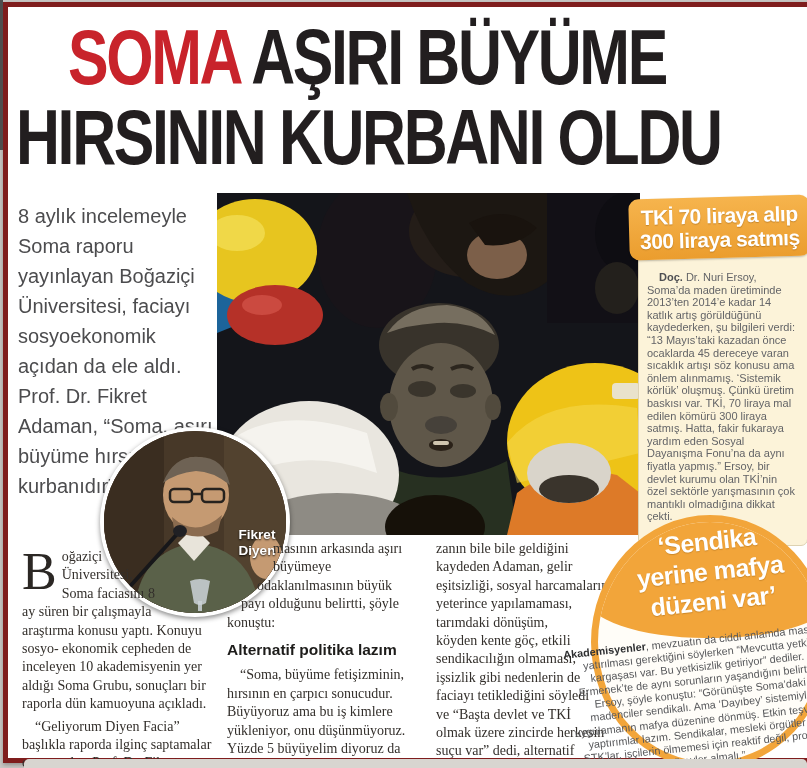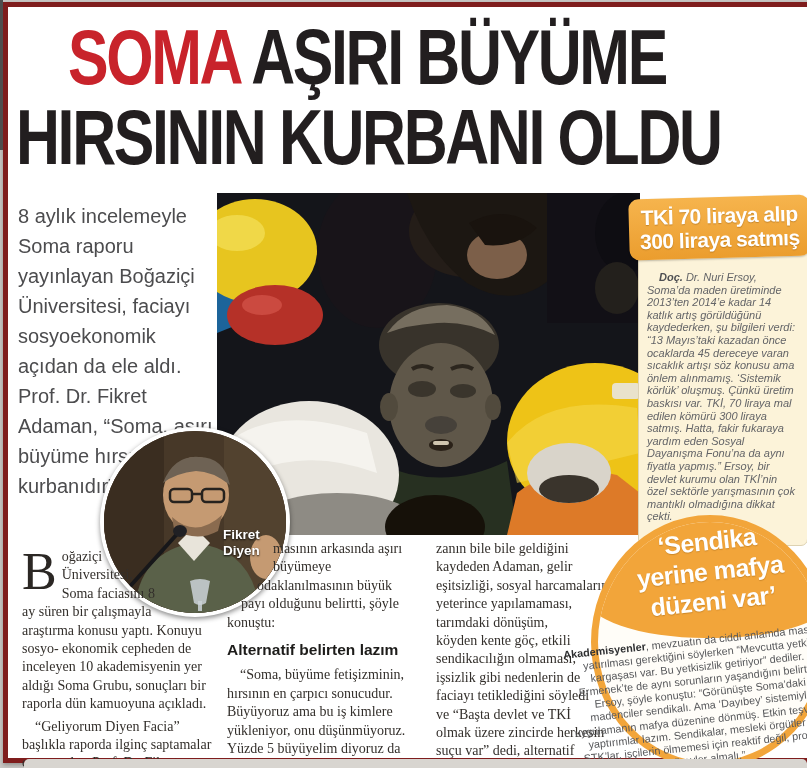--- a/index.html
+++ b/index.html
@@ -43,36 +43,36 @@
   }
   .photo svg{display:block;}
 
   
   .inset{
     position:absolute;left:92px;top:420px;width:182px;height:182px;
     border-radius:50%;border:4px solid #ffffff;overflow:hidden;
     box-shadow:0 2px 5px rgba(0,0,0,.45);background:#4a3b2e;
   }
   .inset-caption{
-    position:absolute;left:215px;top:520px;width:90px;text-align:left;
+    position:absolute;left:204px;top:520px;width:90px;text-align:center;
     color:#ffffff;font-weight:bold;font-size:13.5px;line-height:16px;
     text-shadow:0 1px 2px rgba(0,0,0,.9);
   }
 
   
   .sidebox{
     position:absolute;left:630px;top:213px;width:168px;height:324px;
     background:#fcf3d9;border:1px solid #ddd2b2;border-radius:7px;
     overflow:hidden;
   }
   .sidebox-text{
     position:absolute;left:8px;top:50px;width:152px;
     font-size:11px;line-height:12.6px;color:#636467;text-align:left;
   }
-  .sidebox-text p{margin:0 0 23px 0;text-indent:12px;font-style:italic;}
+  .sidebox-text p{margin:0 0 23px 0;text-indent:12px;}
   .sidebox-text .lead{font-weight:bold;color:#4e4f52;}
   .badge{
     position:absolute;left:621px;top:190px;width:181px;height:61px;
     background:linear-gradient(#f6b44d,#eb9d2e);
     border-radius:10px;transform:rotate(-1.6deg);
     box-shadow:0 1px 2px rgba(0,0,0,.25);
     display:flex;flex-direction:column;align-items:center;justify-content:center;
   }
   .badge div{
     color:#ffffff;font-weight:bold;font-size:21px;line-height:24px;
@@ -242,21 +242,21 @@
     <p class="ind">“Geliyorum Diyen Facia” başlıkla raporda ilginç saptamalar ortaya çıktı. Prof. Dr. Fikret Adaman, Soma trav-</p>
   </div>
 
   <div class="col" id="col2">
     <p>
       <span class="fl-l" style="width:46px;height:19px;"></span>
       <span class="fl-l" style="width:30px;height:19px;"></span>
       <span class="fl-l" style="width:14px;height:19px;"></span>
       <span>masının arkasında aşırı büyümeye odaklanılmasının büyük payı olduğunu belirtti, şöyle konuştu:</span>
     </p>
-    <div class="subhead">Alternatif belirten lazım</div>
+    <div class="subhead">Alternatif politika lazım</div>
     <p class="ind">“Soma, büyüme fetişizminin, hırsının en çarpıcı sonucudur. Büyüyoruz ama bu iş kimlere yükleniyor, onu düşünmüyoruz. Yüzde 5 büyüyelim diyoruz da sosyal maliyetleri, ekolojik yıkımları göz önüne almıyoruz. Büyümek kalkınmak demek değildir.”</p>
 
   </div>
 
   <div class="col" id="col3">
     <p>
       <span class="fl-r" style="width:1px;height:62px;"></span>
       <span class="fl-rc" style="width:20px;height:112px;"></span>
       <span>zanın bile bile geldiğini kaydeden Adaman, gelir eşitsizliği, sosyal harcamaların yeterince yapılamaması, tarımdaki dönüşüm, köyden kente göç, etkili sendikacılığın olmaması, işsizlik gibi nedenlerin de faciayı tetiklediğini söyledi ve “Başta devlet ve TKİ olmak üzere zincirde herkesin suçu var” dedi, alternatif politikaların devreye konulmasını önerdi.</span>
     </p>

